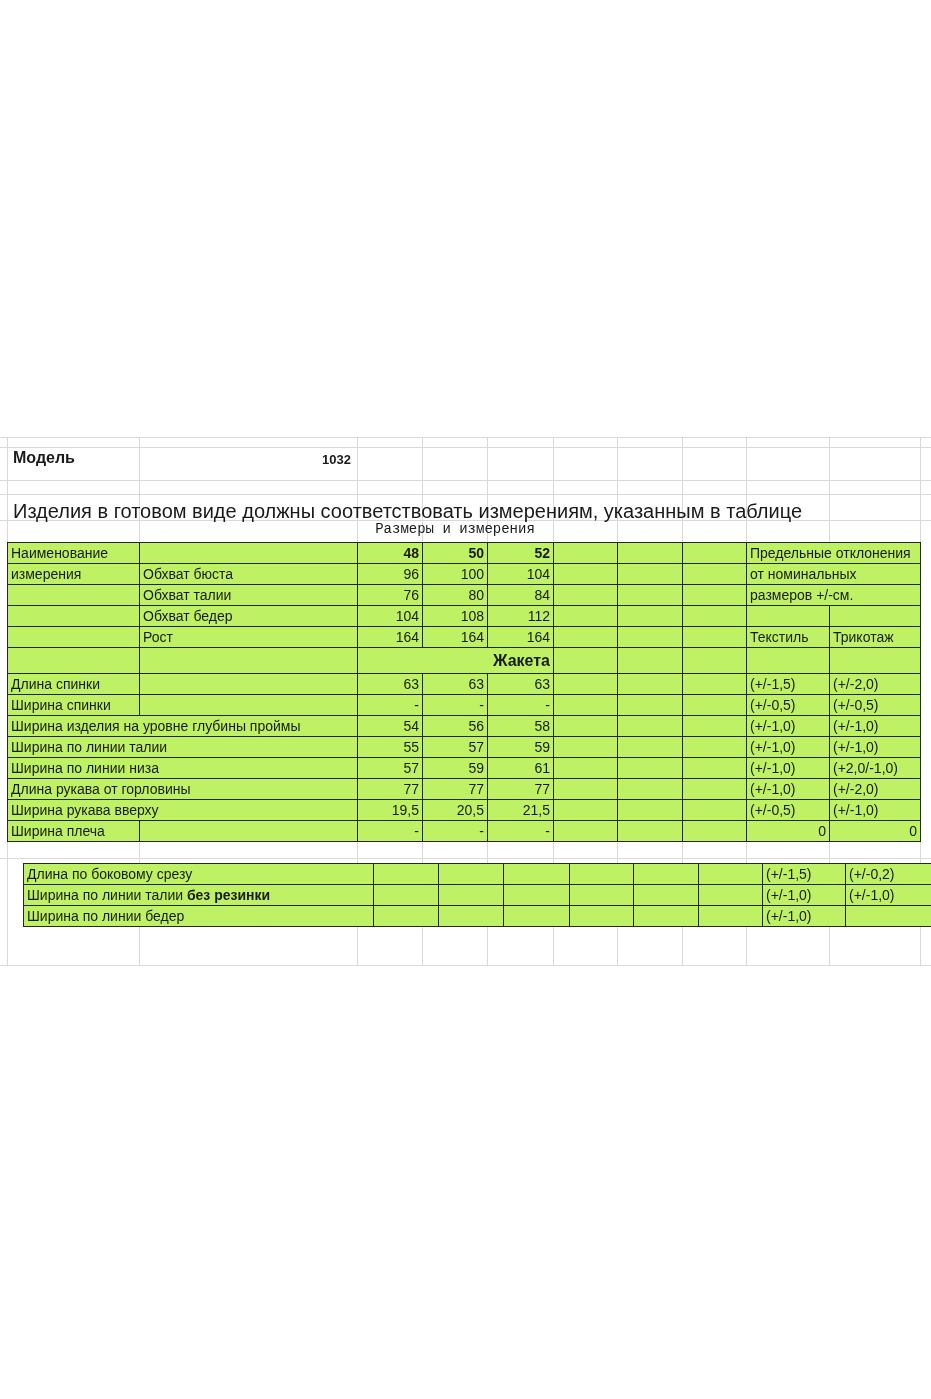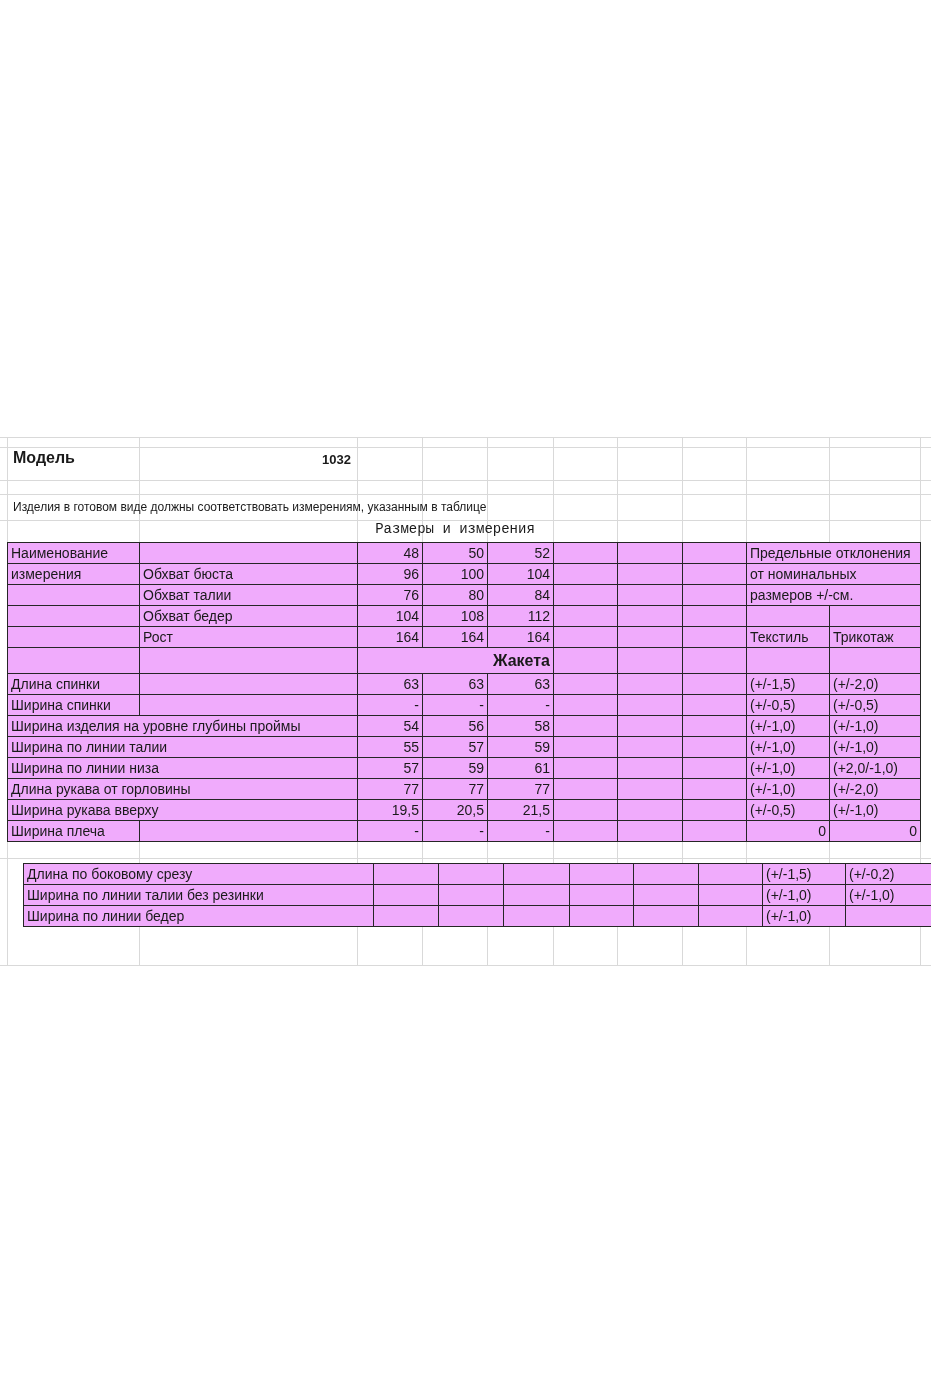--- a/index.html
+++ b/index.html
@@ -3,30 +3,30 @@
 <meta charset="utf-8">
 <style>
   html,body{margin:0;padding:0;background:#ffffff;}
   body{width:931px;height:1399px;position:relative;font-family:"Liberation Sans",sans-serif;color:#1a1a1a;}
   .sheet{position:absolute;left:0;top:0;width:931px;height:1399px;background:#fff;overflow:hidden;}
   .hline,.vline{position:absolute;background:#d9d9d9;}
   .hline{height:1px;left:0;width:931px;}
   .vline{width:1px;top:437px;height:528px;}
   .model-label{position:absolute;left:13px;top:449px;font-size:16px;font-weight:bold;}
   .model-number{position:absolute;left:139px;top:452px;width:212px;text-align:right;font-size:13px;font-weight:bold;}
-  .note{position:absolute;left:13px;top:500px;font-size:12px;white-space:nowrap;}
+  .note{position:absolute;left:13px;top:500px;font-size:20px;white-space:nowrap;}
   .subtitle{position:absolute;left:357px;top:521px;width:196px;text-align:center;font-size:14px;white-space:nowrap;font-family:Liberation Mono, monospace;}
-  table{position:absolute;border-collapse:collapse;table-layout:fixed;background:#f0abfc;}
+  table{position:absolute;border-collapse:collapse;table-layout:fixed;background:#bef264;}
   #top-table{left:7px;top:542px;width:914px;}
   #bottom-table{left:23px;top:863px;width:914px;}
   td{border:1px solid #262626;font-size:14px;padding:0 3px;height:20px;line-height:20px;overflow:hidden;white-space:nowrap;text-align:left;vertical-align:middle;}
   tr.section td{height:25px;line-height:25px;}
   .r{text-align:right;}
   .c{text-align:center;}
-  .bold{font-weight:normal;}
+  .bold{font-weight:bold;}
   .section-title{font-size:16px;font-weight:bold;text-align:right;}
 </style>
 </head>
 <body>
 
 <div class="sheet">
   <div id="gridlines">
       <div class="hline" style="top: 437px;"></div>
       <div class="hline" style="top: 447px;"></div>
       <div class="hline" style="top: 480px;"></div>

